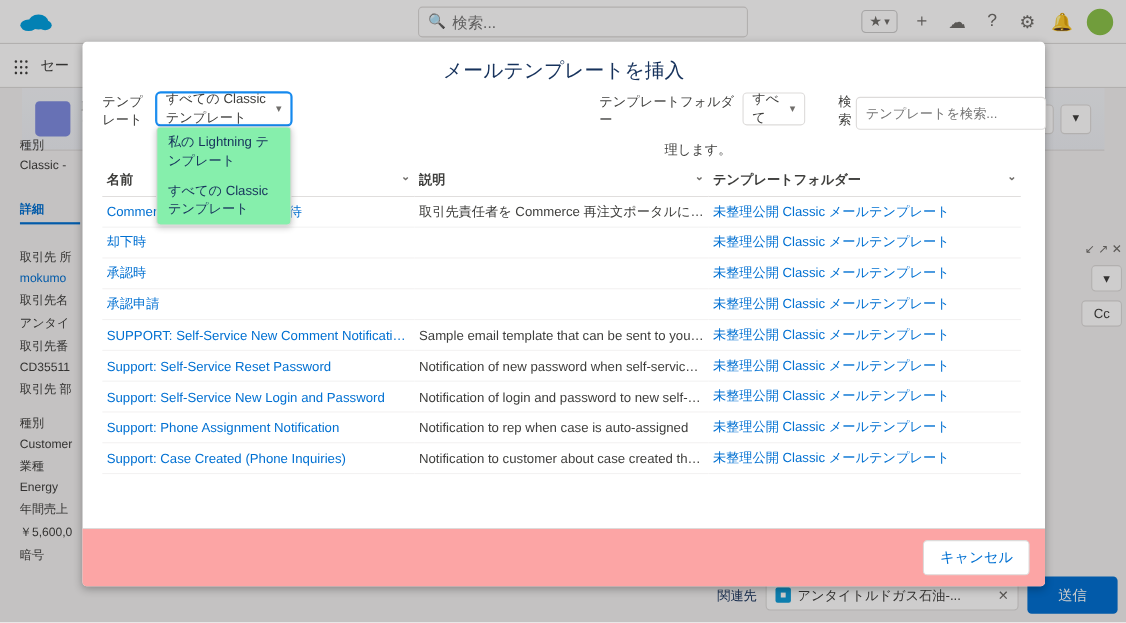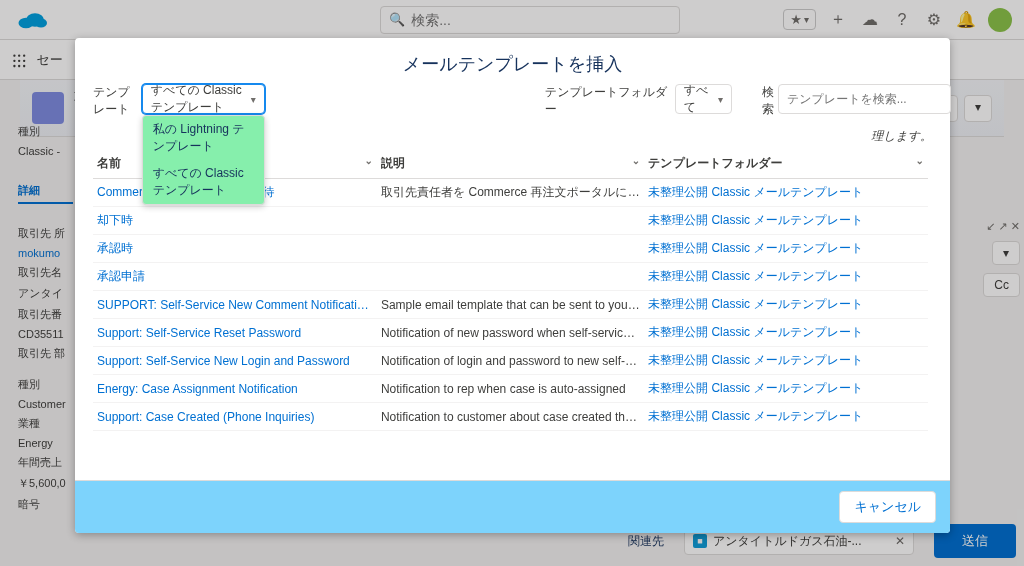--- a/index.html
+++ b/index.html
@@ -38,21 +38,21 @@
 .modal-sub { padding: 6px 0 14px; text-align: center; font-size: 12px; color: #3e3e3c; }
 .badge { display: inline-block; width: 14px; height: 14px; border-radius: 2px; color: #fff; font-size: 9px; line-height: 14px; text-align: center; margin: 0 2px 0 8px; vertical-align: middle; }
 .b-purple { background: #a094ed; }
 .b-orange { background: #f88962; }
 .b-blue { background: #0e9dd9; }
 
 .filters { display: flex; gap: 30px; padding: 0 18px 10px; }
 .filter-col { display: flex; flex-direction: row; gap: 4px; }
 .filter-col.tpl { width: 180px; }
 .filter-col.fld { width: 196px; margin-left: 250px; }
-.filter-col.srch { width: 170px; }
+.filter-col.srch { width: 170px; align-items: flex-end; }
 .filter-label { font-size: 12px; color: #3e3e3c; }
 .select-box { border: 1px solid #dddbda; border-radius: 4px; height: 30px; display: flex; align-items: center; padding: 0 8px; font-size: 12px; color: #3e3e3c; background: #fff; position: relative; cursor: pointer; }
 .select-box.open { border-color: #1589ee; box-shadow: 0 0 0 1px #1589ee; }
 .caret-down { margin-left: auto; font-size: 10px; color: #706e6b; }
 .text-input { border: 1px solid #dddbda; border-radius: 4px; height: 30px; padding: 0 8px; font-size: 12px; }
 
 
 .dropdown { position: absolute; top: 30px; left: -1px; width: calc(100% + 2px); background: #86efac; border: 1px solid #dddbda; border-radius: 4px; box-shadow: 0 2px 6px rgba(0,0,0,.2); z-index: 200; }
 .dropdown-item { padding: 5px 10px; font-size: 12px; color: #16325c; cursor: pointer; }
 .dropdown-item.selected { background: #1589ee; color: #fff; }
@@ -65,33 +65,33 @@
 .table-wrap::-webkit-scrollbar-thumb { background: #c9c7c5; border-radius: 4px; }
 table { width: 100%; border-collapse: collapse; }
 th { text-align: left; font-weight: bold; font-size: 12px; padding: 6px 4px; border-bottom: 1px solid #dddbda; color: #3e3e3c; position: sticky; top: 0; background: #fff; }
 th .sort { float: right; color: #706e6b; font-size: 10px; }
 td { padding: 5px 4px; font-size: 12px; border-bottom: 1px solid #f3f2f2; white-space: nowrap; overflow: hidden; text-overflow: ellipsis; max-width: 0; }
 td.name-col { color: #0070d2; cursor: pointer; width: 34%; }
 td.desc-col { color: #3e3e3c; width: 32%; }
 td.folder-col { color: #0070d2; cursor: pointer; width: 34%; }
 
 
-.modal-footer { border-top: 1px solid #dddbda; padding: 10px 14px; display: flex; justify-content: flex-end; background: #7dd3fc; border-radius: 0 0 4px 4px; }
+.modal-footer { border-top: 1px solid #dddbda; padding: 10px 14px; display: flex; justify-content: flex-end; background: #fca5a5; border-radius: 0 0 4px 4px; }
 .btn-neutral { border: 1px solid #dddbda; background: #fff; padding: 6px 14px; border-radius: 4px; font-size: 13px; color: #0070d2; cursor: pointer; }
 
 
 .bg-content { position: absolute; top: 80px; left: 0; right: 0; padding: 0 20px; color: #3e3e3c; font-size: 12px; z-index: 1; }
 .bg-left { position: absolute; left: 18px; top: 44px; width: 55px; overflow: hidden; }
 .bg-left-item { margin-bottom: 6px; font-size: 11px; color: #3e3e3c; white-space: nowrap; }
 .bg-left-val { color: #0070d2; }
 .bg-right { position: absolute; right: 4px; top: 140px; display: flex; flex-direction: column; gap: 8px; align-items: flex-end; }
 .bg-right .btn-small { min-width: 24px; text-align: center; }
 
 
-.bottom-bar { position: absolute; bottom: 8px; right: 8px; display: flex; align-items: center; gap: 20px; z-index: 40; }
+.bottom-bar { position: absolute; bottom: 8px; right: 8px; display: flex; align-items: center; gap: 8px; z-index: 40; }
 .related-box { border: 1px solid #dddbda; background: #fff; border-radius: 4px; padding: 4px 8px; display: flex; align-items: center; gap: 6px; width: 230px; font-size: 12px; color: #3e3e3c; }
 .send-btn { background: #0070d2; color: #fff; border: none; padding: 8px 28px; border-radius: 4px; font-size: 13px; cursor: pointer; }
 .close-x { color: #706e6b; cursor: pointer; margin-left: auto; }
 </style>
 </head>
 <body>
 
 <div class="header">
   <div class="cloud-logo">
     <svg viewBox="0 0 48 32">
@@ -189,21 +189,21 @@
         <span>すべて</span>
         <span class="caret-down">▾</span>
       </div>
     </div>
     <div class="filter-col srch">
       <div class="filter-label">検索</div>
       <input class="text-input" placeholder="テンプレートを検索..." style="">
     </div>
   </div>
 
-  <div class="info-text" style="text-align:right; padding-left:262px;font-style:italic;">理します。</div>
+  <div class="info-text" style="text-align:center; padding-left:262px;">理します。</div>
 
   <div class="table-wrap">
     <table>
       <thead>
         <tr>
           <th><span>名前</span><span class="sort">⌄</span></th>
           <th><span>説明</span><span class="sort">⌄</span></th>
           <th><span>テンプレートフォルダー</span><span class="sort">⌄</span></th>
         </tr>
       </thead>
@@ -237,21 +237,21 @@
             <td class="name-col">Support: Self-Service Reset Password</td>
             <td class="desc-col">Notification of new password when self-service password is re...</td>
             <td class="folder-col">未整理公開 Classic メールテンプレート</td>
           </tr>
           <tr>
             <td class="name-col">Support: Self-Service New Login and Password</td>
             <td class="desc-col">Notification of login and password to new self-service user</td>
             <td class="folder-col">未整理公開 Classic メールテンプレート</td>
           </tr>
           <tr>
-            <td class="name-col">Energy: Case Assignment Notification</td>
+            <td class="name-col">Support: Phone Assignment Notification</td>
             <td class="desc-col">Notification to rep when case is auto-assigned</td>
             <td class="folder-col">未整理公開 Classic メールテンプレート</td>
           </tr>
           <tr>
             <td class="name-col">Support: Case Created (Phone Inquiries)</td>
             <td class="desc-col">Notification to customer about case created through phone call</td>
             <td class="folder-col">未整理公開 Classic メールテンプレート</td>
           </tr>
         </tbody>
     </table>

